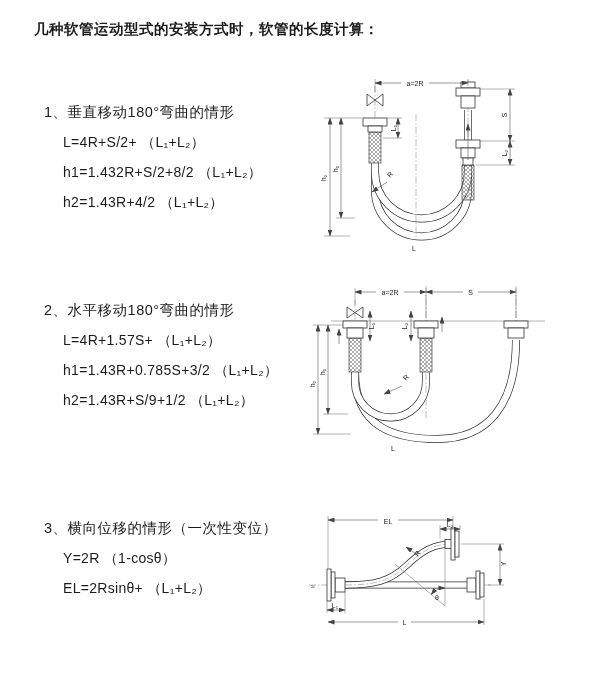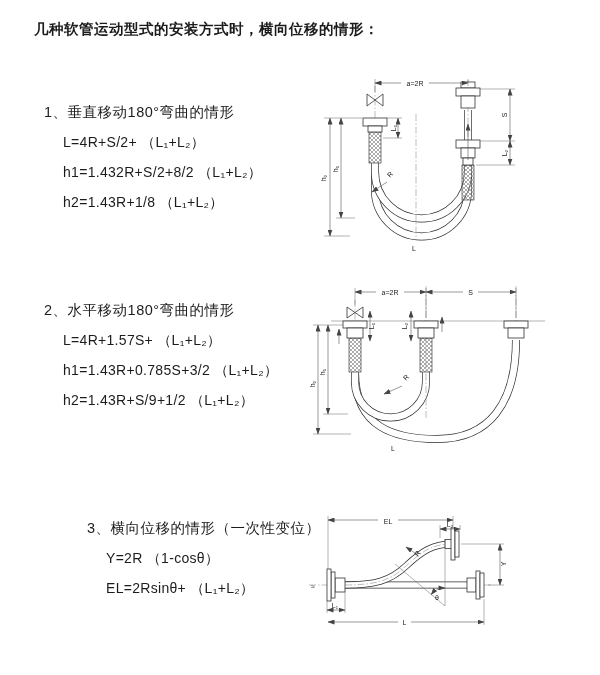--- a/index.html
+++ b/index.html
@@ -2,47 +2,47 @@
 <html><head>
 <meta charset="utf-8">
 <style>
   html,body{margin:0;padding:0;}
   body{
     width:600px;height:675px;position:relative;background:#ffffff;
     font-family:"Liberation Sans","DejaVu Sans",sans-serif;color:#1c1c1c;overflow:hidden;
   }
   .title{position:absolute;left:34px;top:20px;font-size:14.5px;font-weight:700;letter-spacing:.5px;}
   .section{position:absolute;left:44px;}
-  .sec1{top:103px;} .sec2{top:301px;} .sec3{top:519px;margin-left:43px;}
+  .sec1{top:103px;} .sec2{top:301px;} .sec3{top:519px;}
   .heading{font-size:14.5px;font-weight:400;letter-spacing:.5px;}
   .formula{font-size:14px;margin:12px 0 0 19px;letter-spacing:.3px;white-space:nowrap;}
   svg{position:absolute;}
   #d1{left:310px;top:70px;} #d2{left:303px;top:282px;} #d3{left:295px;top:500px;}
   svg text{font-size:7px;fill:#222;font-family:"Liberation Sans","DejaVu Sans",sans-serif;}
   .dim{stroke:#555;stroke-width:.6;fill:none;}
   .ext{stroke:#666;stroke-width:.5;fill:none;}
   .cl{stroke:#888;stroke-width:.55;fill:none;stroke-dasharray:7 2 1.5 2;}
   .hb{stroke:#2f2f2f;stroke-width:8;fill:none;}
   .hw{stroke:#fff;stroke-width:6.6;fill:none;}
   .h3b{stroke:#2f2f2f;stroke-width:7;fill:none;}
   .h3w{stroke:#fff;stroke-width:5.6;fill:none;}
   .fit{fill:#fff;stroke:#333;stroke-width:.8;}
   .braid{stroke:#444;stroke-width:.7;}
   .wbg{fill:#fff;stroke:none;}
 </style>
 </head>
 <body>
 
-<div class="title">几种软管运动型式的安装方式时，横向位移的情形：</div>
+<div class="title">几种软管运动型式的安装方式时，软管的长度计算：</div>
 
 <div class="section sec1">
   <div class="heading">1、垂直移动180°弯曲的情形</div>
   <div class="formula">L=4R+S/2+ （L₁+L₂）</div>
   <div class="formula">h1=1.432R+S/2+8/2 （L₁+L₂）</div>
-  <div class="formula">h2=1.43R+1/8 （L₁+L₂）</div>
+  <div class="formula">h2=1.43R+4/2 （L₁+L₂）</div>
 </div>
 
 <div class="section sec2">
   <div class="heading">2、水平移动180°弯曲的情形</div>
   <div class="formula">L=4R+1.57S+ （L₁+L₂）</div>
   <div class="formula">h1=1.43R+0.785S+3/2 （L₁+L₂）</div>
   <div class="formula">h2=1.43R+S/9+1/2 （L₁+L₂）</div>
 </div>
 
 <div class="section sec3">

